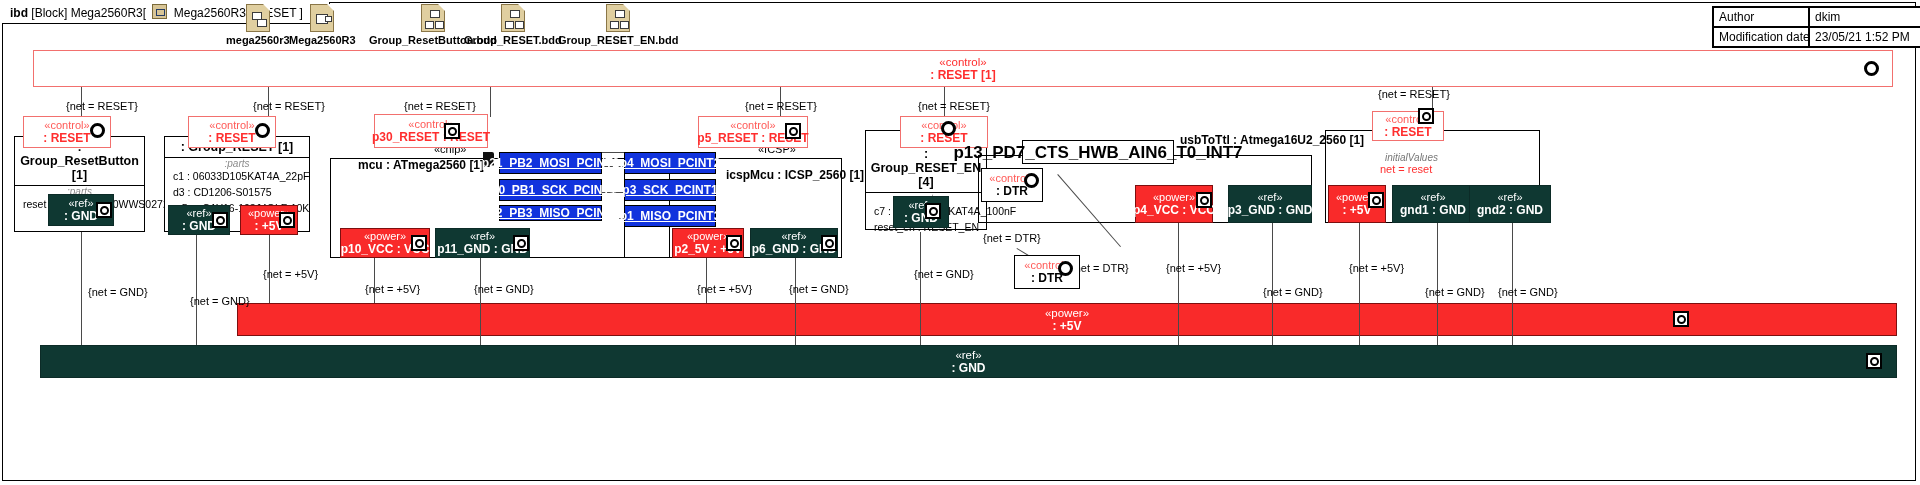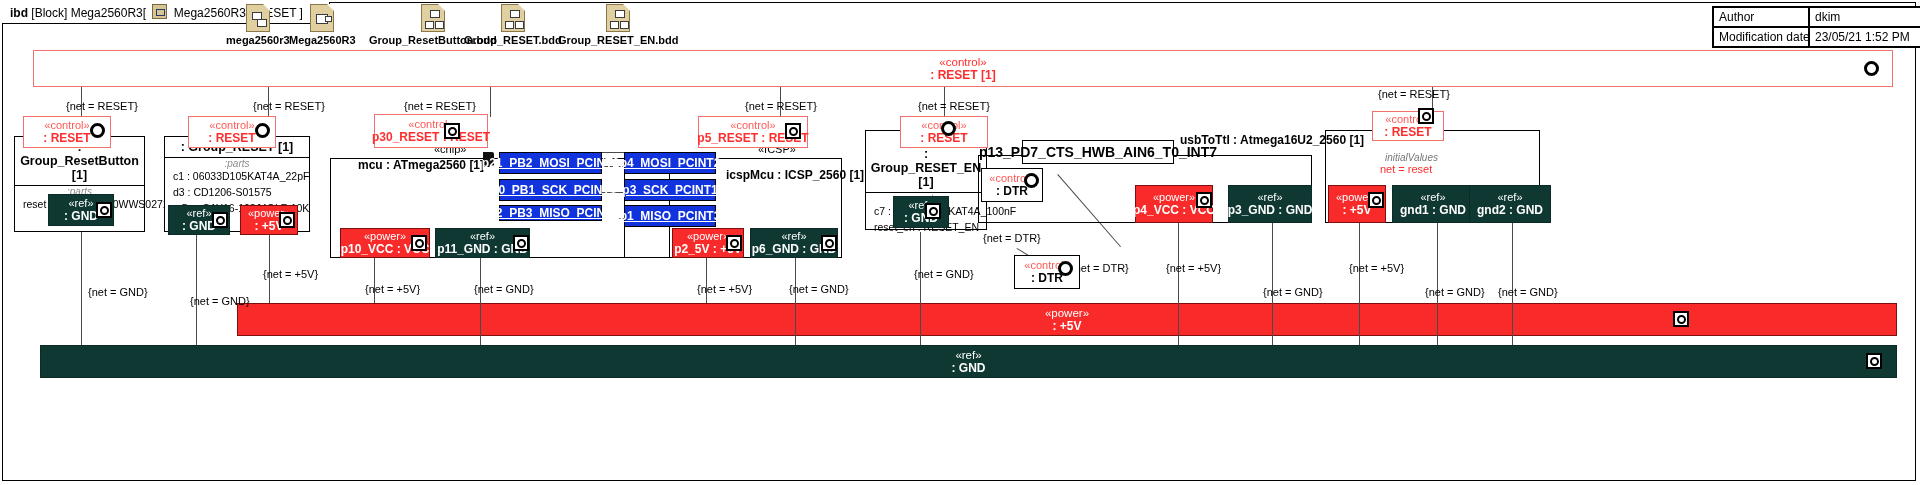--- a/index.html
+++ b/index.html
@@ -370,21 +370,21 @@
 
   <div class="port port-ref" style="left:750px;top:228px;width:88px;height:30px;">
     <span class="st">«ref»</span>
     <span class="nm">p6_GND : GND</span>
   </div>
   <div class="psq" style="left:821px;top:235px;">
       <i></i>
     </div>
 
   <div class="blk" style="left:865px;top:130px;width:122px;height:100px;">
-    <div class="blk-title" style="padding-top:16px;">: Group_RESET_EN [1]</div>
+    <div class="blk-title" style="padding-top:16px;">: Group_RESET_EN [4]</div>
     <div class="blk-sep"></div>
     <div class="parts-hdr">:parts</div>
     <div class="parts" style="font-size:10.5px;">c7 : 06035C104KAT4A_100nF</div>
     <div class="parts" style="font-size:10.5px;">reset_en : RESET_EN</div>
   </div>
   <div class="port port-control" style="left:900px;top:116px;width:88px;height:32px;">
     <span class="st">«control»</span>
     <span class="nm">: RESET</span>
   </div>
   <div class="pdot" style="left:941px;top:121px;"></div>
@@ -406,21 +406,21 @@
   <div class="port port-plain" style="left:1014px;top:255px;width:66px;height:34px;">
     <span class="st" style="color:#ff5a57;">«control»</span>
     <span class="nm">: DTR</span>
   </div>
   <div class="pdot" style="left:1058px;top:261px;"></div>
 
   <div class="blk" style="left:978px;top:155px;width:334px;height:68px;background:transparent;"></div>
   <div class="free-lbl bold" style="left:1180px;top:133px;">usbToTtl : Atmega16U2_2560 [1]</div>
 
   <div class="port port-plain" style="left:1022px;top:140px;width:152px;height:24px;">
-    <span class="nm" style="font-size:14px;">p13_PD7_CTS_HWB_AIN6_T0_INT7</span>
+    <span class="nm" style="font-size:17px;">p13_PD7_CTS_HWB_AIN6_T0_INT7</span>
   </div>
 
   <div class="port port-power" style="left:1135px;top:185px;width:78px;height:38px;">
     <span class="st">«power»</span>
     <span class="nm">p4_VCC : VCC</span>
   </div>
   <div class="psq" style="left:1196px;top:192px;">
       <i></i>
     </div>
 

